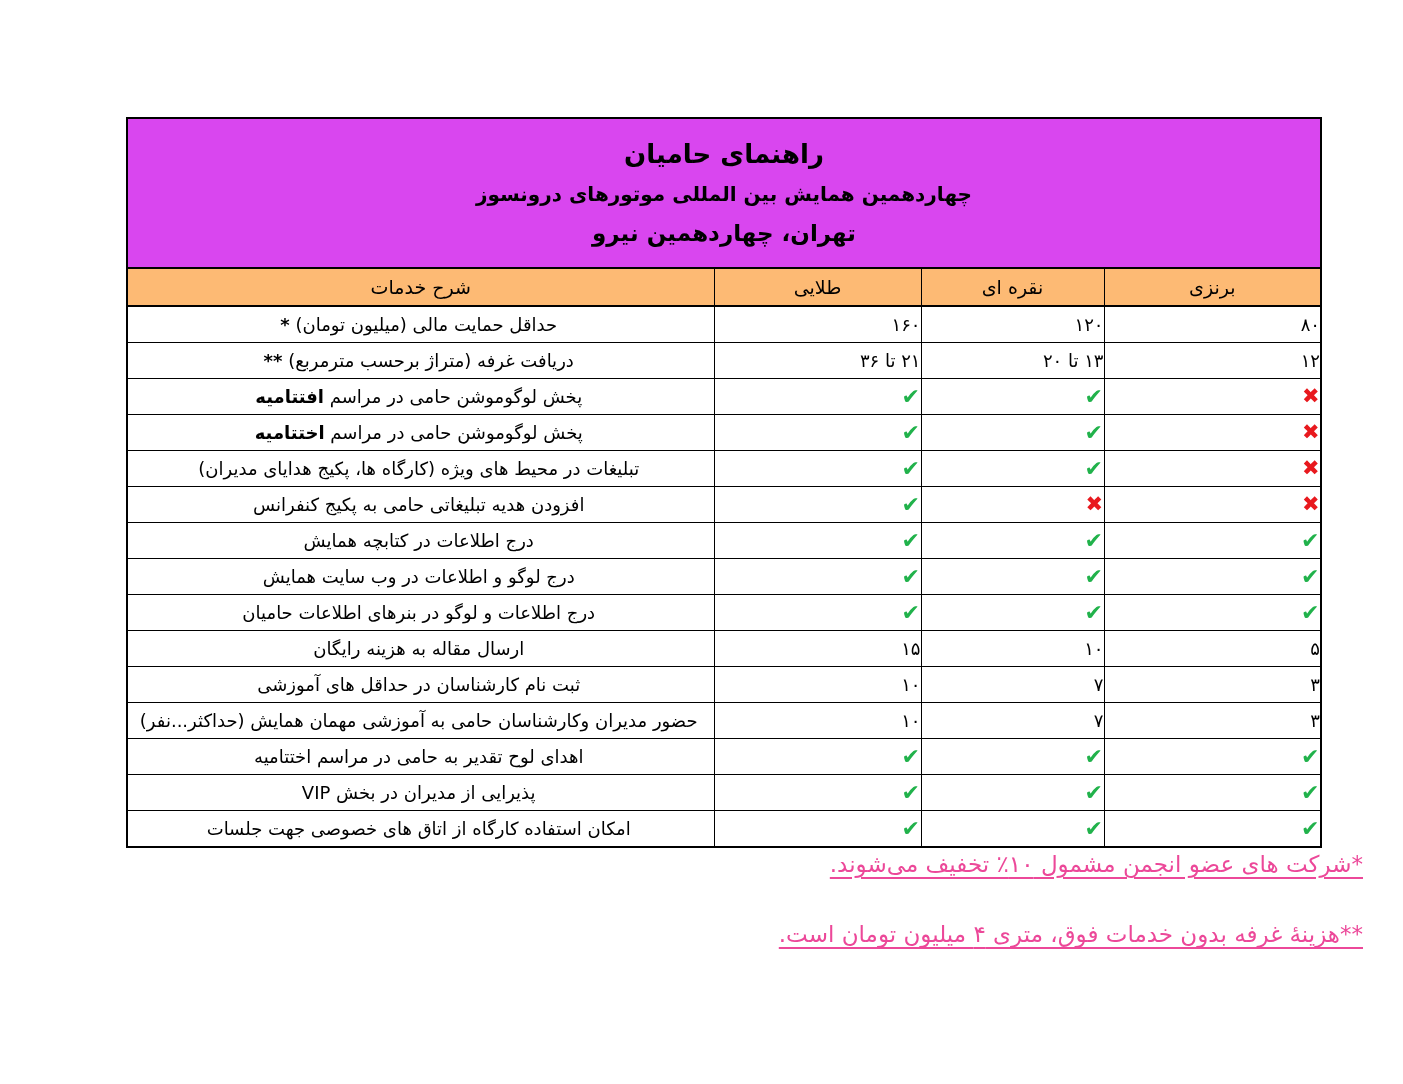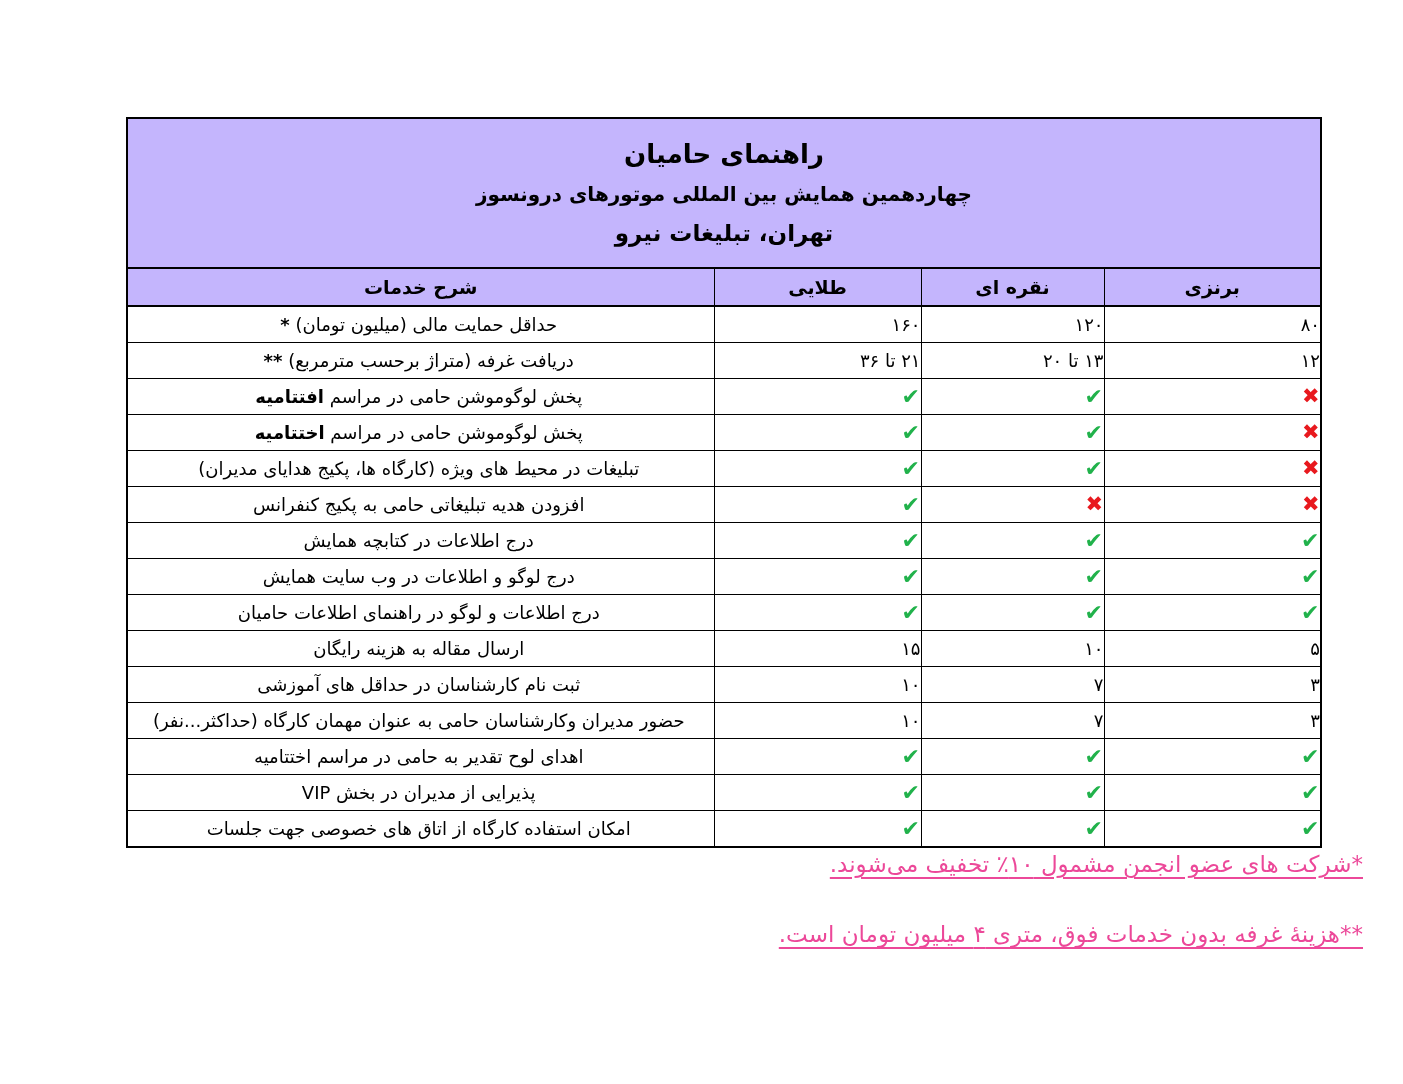--- a/index.html
+++ b/index.html
@@ -33,40 +33,40 @@
   }
 
   table.sponsor-table td {
     border: 1px solid #000000;
     padding: 0;
     vertical-align: middle;
   }
 
   
   .title-cell {
-    background: #c4b5fd;
+    background: #d946ef;
     text-align: center;
     padding: 14px 10px 16px 10px !important;
     border-bottom: 2px solid #000000 !important;
   }
   .title-line {
     font-weight: bold;
     color: #000000;
     line-height: 1.05;
     white-space: nowrap;
   }
   .title-line-1 { font-size: 26px; padding: 8px 0 0 0; }
   .title-line-2 { font-size: 20px; padding: 16px 0 0 0; }
   .title-line-3 { font-size: 23px; padding: 16px 0 6px 0; }
 
   
   tr.col-head td {
-    background: #c4b5fd;
+    background: #fdba74;
     text-align: center;
-    font-weight: bold;
+    font-weight: normal;
     font-size: 19px;
     height: 36px;
     border-top: 2px solid #000000;
     border-bottom: 2px solid #000000;
   }
 
   
   tr.data-row td {
     height: 35px;
     font-size: 18px;
@@ -128,21 +128,21 @@
       <col class="c-bronze">
       <col class="c-silver">
       <col class="c-gold">
       <col class="c-desc">
     </colgroup>
     <tbody id="table-body">
       <tr>
         <td class="title-cell" colspan="4">
           <div class="title-line title-line-1">راهنمای حامیان</div>
           <div class="title-line title-line-2">چهاردهمین همایش بین المللی موتورهای درونسوز</div>
-          <div class="title-line title-line-3">تهران، تبلیغات نیرو</div>
+          <div class="title-line title-line-3">تهران، چهاردهمین نیرو</div>
         </td>
       </tr>
       <tr class="col-head">
         <td>برنزی</td>
         <td>نقره ای</td>
         <td>طلایی</td>
         <td>شرح خدمات</td>
       </tr>
     <tr class="data-row">
           <td class="val-cell"><span>۸۰</span></td>
@@ -189,39 +189,39 @@
         <tr class="data-row">
           <td class="val-cell"><span class="mark mark-yes">✔</span></td>
           <td class="val-cell"><span class="mark mark-yes">✔</span></td>
           <td class="val-cell"><span class="mark mark-yes">✔</span></td>
           <td class="desc-cell"><span>درج لوگو و اطلاعات در وب سایت همایش</span></td>
         </tr>
         <tr class="data-row">
           <td class="val-cell"><span class="mark mark-yes">✔</span></td>
           <td class="val-cell"><span class="mark mark-yes">✔</span></td>
           <td class="val-cell"><span class="mark mark-yes">✔</span></td>
-          <td class="desc-cell"><span>درج اطلاعات و لوگو در راهنمای اطلاعات حامیان</span></td>
+          <td class="desc-cell"><span>درج اطلاعات و لوگو در بنرهای اطلاعات حامیان</span></td>
         </tr>
         <tr class="data-row">
           <td class="val-cell"><span>۵</span></td>
           <td class="val-cell"><span>۱۰</span></td>
           <td class="val-cell"><span>۱۵</span></td>
           <td class="desc-cell"><span>ارسال مقاله به هزینه رایگان</span></td>
         </tr>
         <tr class="data-row">
           <td class="val-cell"><span>۳</span></td>
           <td class="val-cell"><span>۷</span></td>
           <td class="val-cell"><span>۱۰</span></td>
           <td class="desc-cell"><span>ثبت نام کارشناسان در حداقل های آموزشی</span></td>
         </tr>
         <tr class="data-row">
           <td class="val-cell"><span>۳</span></td>
           <td class="val-cell"><span>۷</span></td>
           <td class="val-cell"><span>۱۰</span></td>
-          <td class="desc-cell"><span>حضور مدیران وکارشناسان حامی به عنوان مهمان کارگاه (حداکثر...نفر)</span></td>
+          <td class="desc-cell"><span>حضور مدیران وکارشناسان حامی به آموزشی مهمان همایش (حداکثر...نفر)</span></td>
         </tr>
         <tr class="data-row">
           <td class="val-cell"><span class="mark mark-yes">✔</span></td>
           <td class="val-cell"><span class="mark mark-yes">✔</span></td>
           <td class="val-cell"><span class="mark mark-yes">✔</span></td>
           <td class="desc-cell"><span>اهدای لوح تقدیر به حامی در مراسم اختتامیه</span></td>
         </tr>
         <tr class="data-row">
           <td class="val-cell"><span class="mark mark-yes">✔</span></td>
           <td class="val-cell"><span class="mark mark-yes">✔</span></td>

